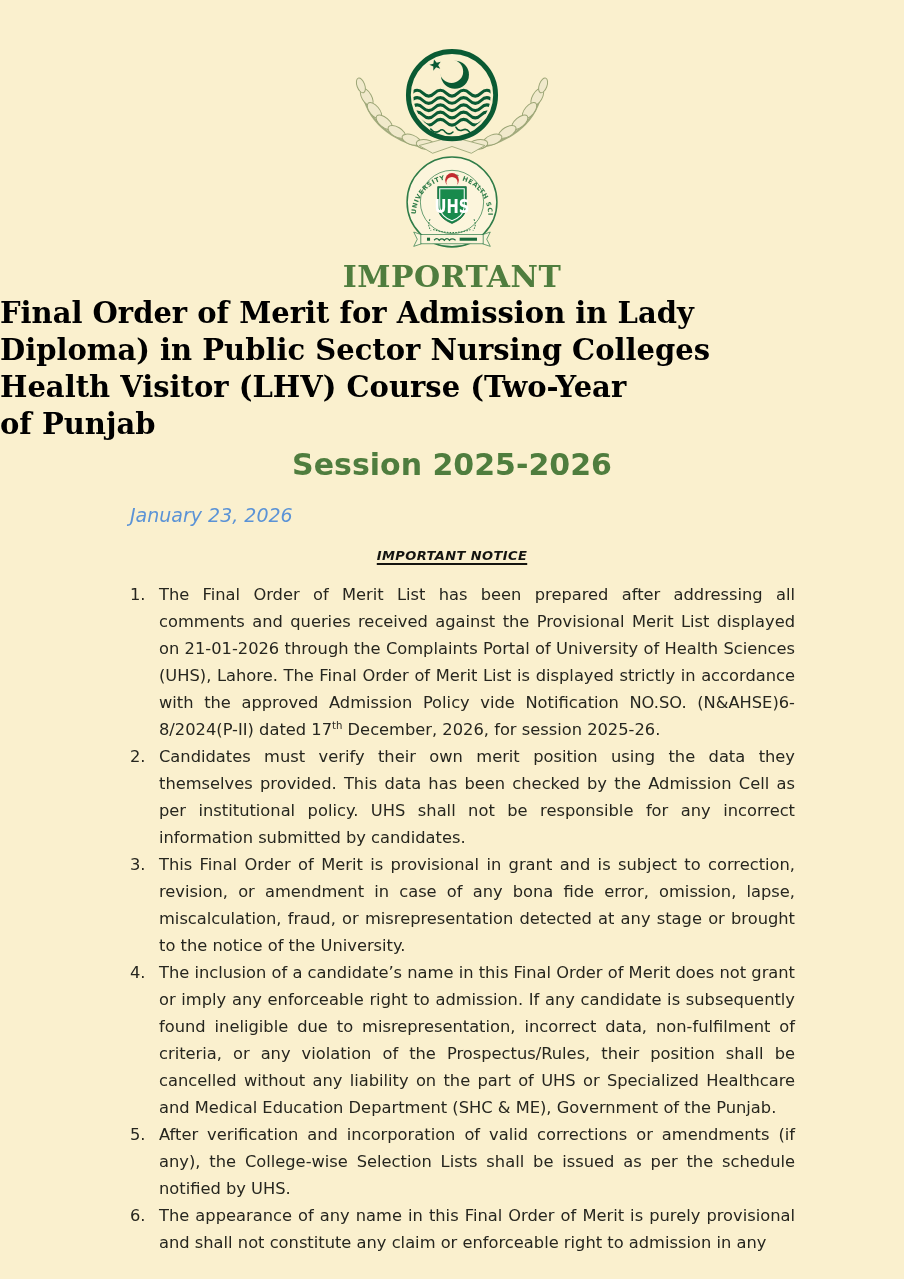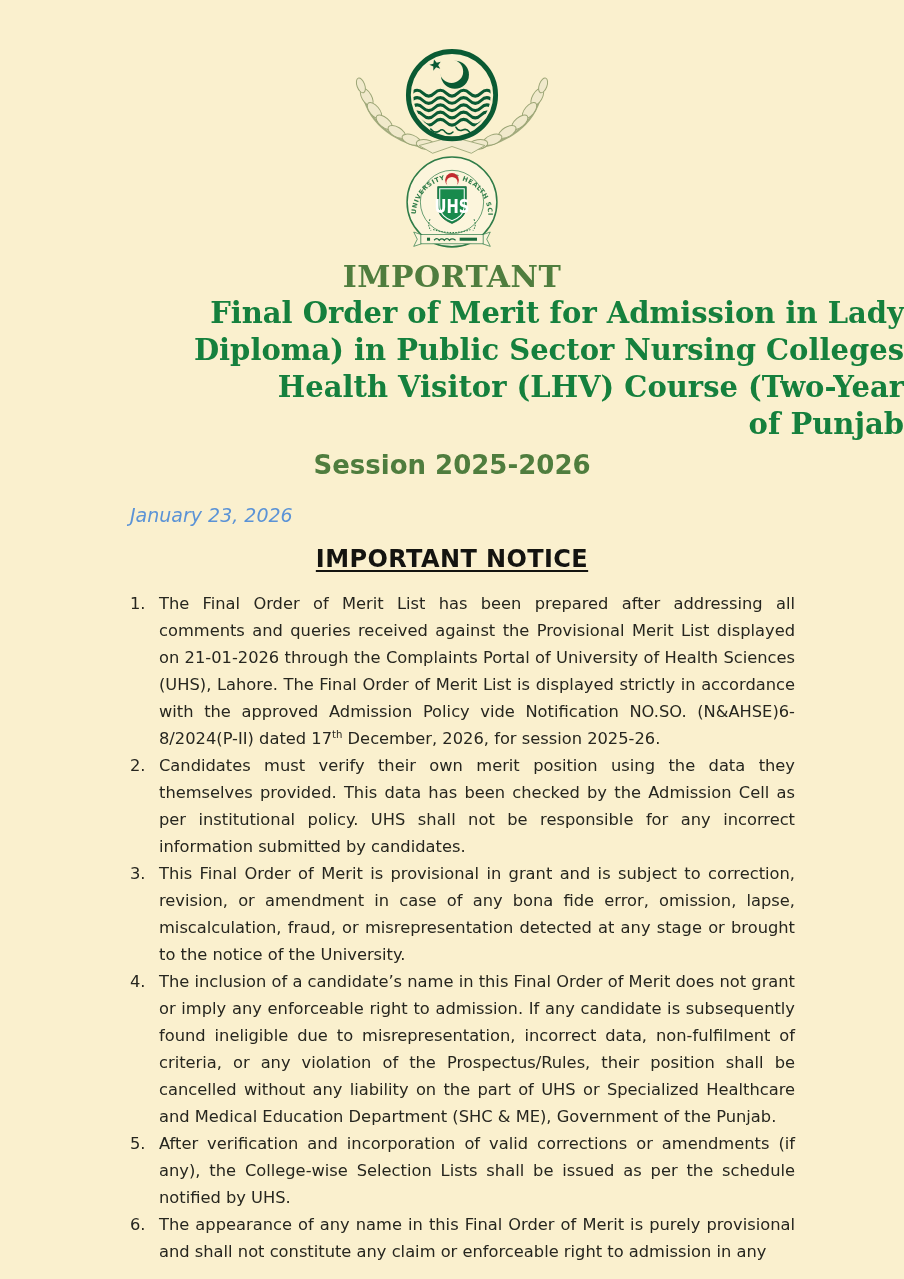--- a/index.html
+++ b/index.html
@@ -19,53 +19,54 @@
     margin-top:6px;
     text-align:center;
     font-family:"DejaVu Serif", serif;
     font-weight:bold;
     font-size:30px;
     line-height:36px;
     color:#4F7D3E;
     letter-spacing:0.5px;
   }
   .doc-title {
-    text-align:right;
+    text-align:left;
     font-family:"DejaVu Serif", serif;
     font-weight:bold;
     font-size:29px;
     line-height:37px;
-    color:#15803d;
+    color:#000000;
   }
   .session-title {
     margin-top:5px;
     text-align:center;
     font-family:"DejaVu Sans", sans-serif;
     font-weight:bold;
-    font-size:26px;
+    font-size:30px;
     line-height:34px;
     color:#4F7D3E;
   }
   .date-row {
     margin:22px 109px 0 130px;
     text-align:left;
     font-style:italic;
     font-size:19px;
     color:#5B93D6;
   }
   .notice-heading-row { margin-top:19px; text-align:center; }
   .notice-heading {
     display:inline-block;
     font-weight:bold;
-    font-size:24px;
+    font-size:13px;
     color:#141410;
     text-decoration:underline;
     text-underline-offset:3px;
     text-decoration-thickness:2px;
     letter-spacing:0.4px;
+    font-style:italic;
   }
   .notice-list { margin:17px 109px 0 130px; }
   .notice-item { display:flex; }
   .notice-item .num {
     flex:0 0 29px;
     font-size:16.3px;
     line-height:27px;
   }
   .notice-item .txt {
     flex:1;

